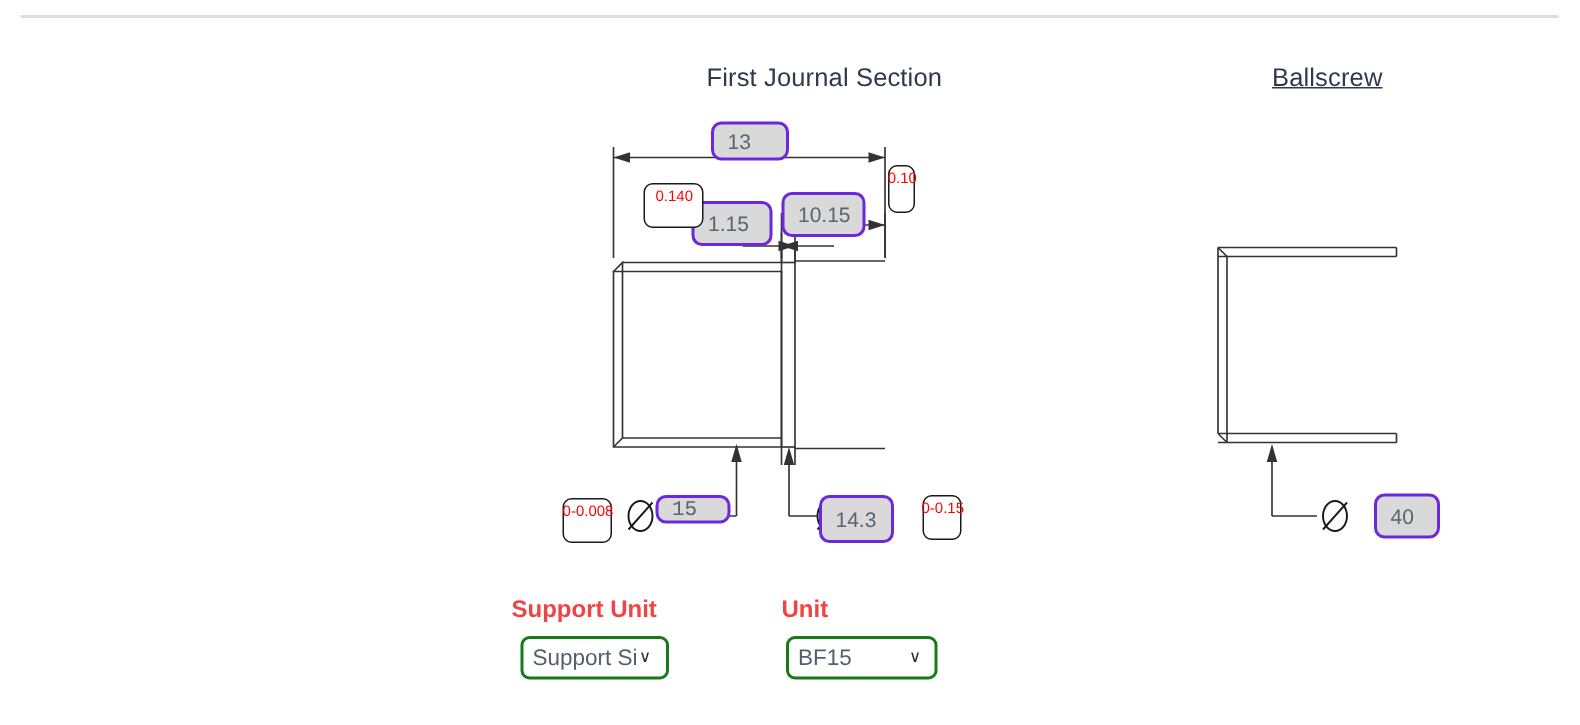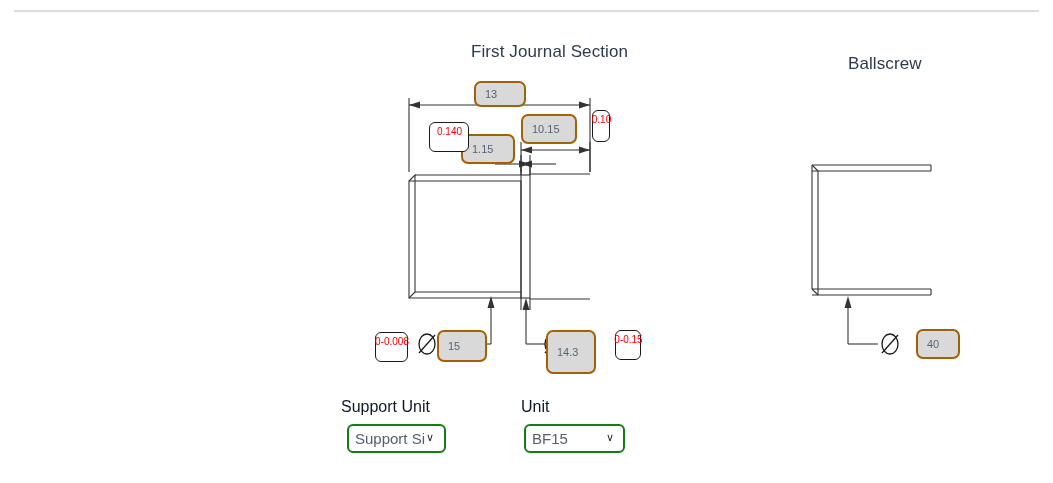--- a/index.html
+++ b/index.html
@@ -25,39 +25,39 @@
   }
   .panel-title {
     position: absolute;
     font-size: 17px;
     color: #2e3a4c;
     font-weight: 400;
     letter-spacing: 0.1px;
     white-space: nowrap;
   }
   #title-first-journal { left: 427px; top: 42px; margin-left: 44px; }
-  #title-ballscrew    { left: 848px; top: 54px; }
+  #title-ballscrew    { left: 848px; top: 42px; text-decoration: underline; }
 
   .drawing-layer {
     position: absolute;
     left: 0;
     top: 0;
     width: 1053px;
     height: 483px;
     pointer-events: none;
   }
 
   
   .dim-chip {
     position: absolute;
     background: #d9d9d9;
-    border: 2px solid #a16207;
+    border: 2px solid #6d28d9;
     border-radius: 7px;
     color: #5a6470;
-    font-size: 11px;
+    font-size: 14px;
     display: flex;
     align-items: center;
     box-sizing: border-box;
     padding-left: 9px;
   }
   
   .tol-chip {
     position: absolute;
     background: #ffffff;
     border: 1.2px solid #1a1a1a;
@@ -70,22 +70,22 @@
     display: flex;
     flex-direction: row;
     justify-content: center;
   }
   .tol-chip span { display: block; white-space: nowrap; }
 
   
   .field-label {
     position: absolute;
     font-size: 16px;
-    font-weight: normal;
-    color: #0f172a;
+    font-weight: bold;
+    color: #ef4444;
     white-space: nowrap;
   }
   .sel {
     position: absolute;
     border: 2px solid #157b16;
     border-radius: 6px;
     background: #ffffff;
     color: #555f6b;
     font-size: 15px;
     font-family: "Liberation Sans", sans-serif;
@@ -202,27 +202,27 @@
     </g>
     <g>
       <ellipse cx="890" cy="344" rx="8" ry="10"></ellipse>
       <line x1="882" y1="353" x2="898" y2="335"></line>
     </g>
   </g>
 </svg>
 
 <div class="dim-chip" style="left:474px; top:81px; width:52px; height:26px;">13</div>
 
-<div class="dim-chip" style="left:521px; top:114px; width:56px; height:30px;">10.15</div>
+<div class="dim-chip" style="left:521px; top:128px; width:56px; height:30px;">10.15</div>
 
 <div class="dim-chip" style="left:461px; top:134px; width:54px; height:30px;">1.15</div>
 
-<div class="dim-chip" style="left:437px; top:330px; width:50px; height:32px;">15</div>
-
-<div class="dim-chip" style="left:546px; top:330px; width:50px; height:44px;">14.3</div>
+<div class="dim-chip" style="left:437px; top:330px; width:50px; height:19px;font-family:Liberation Mono, monospace;">15</div>
+
+<div class="dim-chip" style="left:546px; top:330px; width:50px; height:32px;">14.3</div>
 
 <div class="dim-chip" style="left:916px; top:329px; width:44px; height:30px;">40</div>
 
 <div class="tol-chip" style="left:429px; top:122px; width:40px; height:30px;">
   <span>0.14</span>
   <span>0</span>
 </div>
 
 <div class="tol-chip" style="left:592px; top:110px; width:18px; height:32px;">
   <span>0.1</span>

